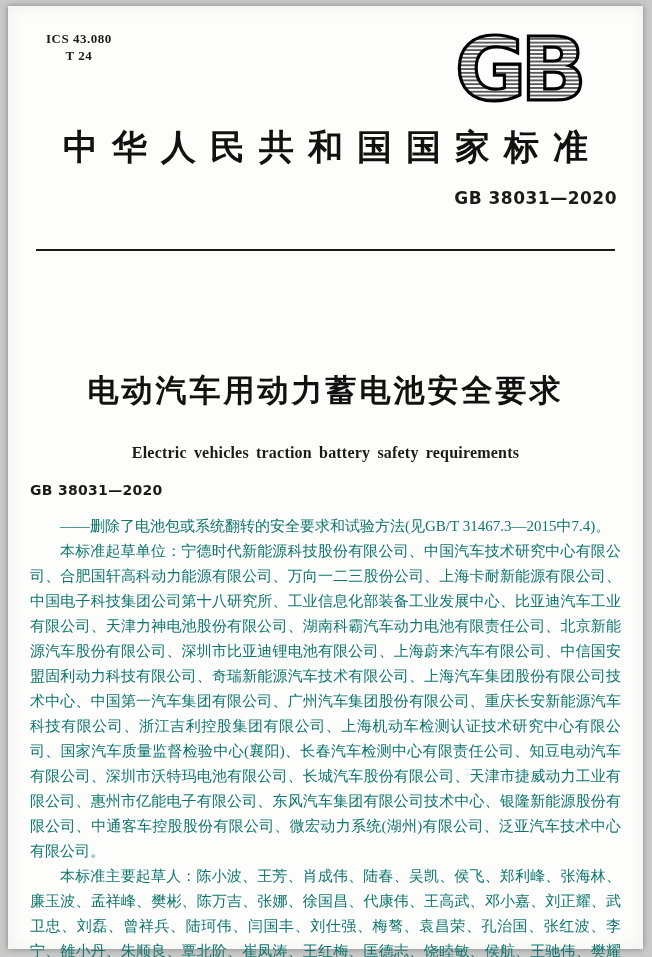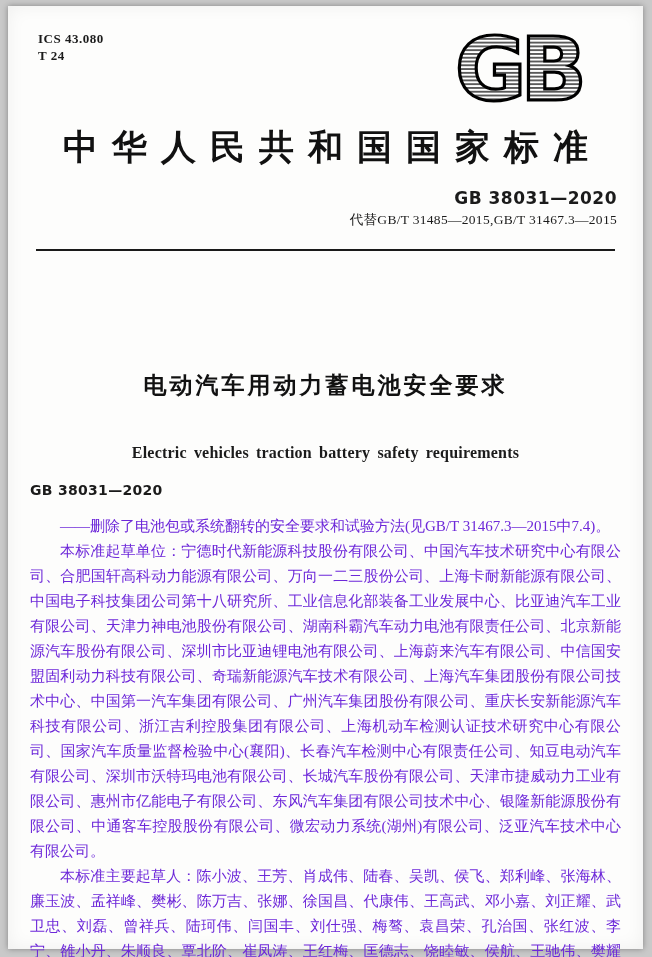--- a/index.html
+++ b/index.html
@@ -11,24 +11,25 @@
     overflow: hidden;
   }
   .page {
     position: absolute;
     left: 8px; top: 6px; right: 9px; bottom: 8px;
     background: #fdfdfc;
     box-shadow: 0 0 6px rgba(0,0,0,.35), inset 0 0 18px rgba(0,0,0,.06);
     color: #1b1b1b;
   }
   .ics-block {
-    position: absolute; left: 30px; top: 24px;
+    position: absolute; left: 38px; top: 24px;
     font-family: "Liberation Serif", serif;
     font-weight: bold; font-size: 13px; line-height: 17px;
     letter-spacing: .5px;
+    text-align: center;
   }
   .gb-logo {
     position: absolute; right: 40px; top: 16px;
     width: 170px; height: 96px;
   }
   .national-heading {
     position: absolute; left: 0; right: 0; top: 118px;
     text-align: center;
     font-family: "Liberation Serif", "DejaVu Serif", serif;
     font-weight: bold;
@@ -52,21 +53,21 @@
     font-size: 13.5px; letter-spacing: .3px;
   }
   .head-rule {
     position: absolute; left: 28px; right: 28px; top: 243px;
     height: 0; border-top: 2px solid #1a1a1a;
   }
   .title-cn {
     position: absolute; left: 0; right: 0; top: 364px;
     text-align: center;
     font-family: Liberation Sans, sans-serif;
-    font-weight: bold; font-size: 23px; letter-spacing: 3px;
+    font-weight: bold; font-size: 31px; letter-spacing: 3px;
     color: #111;
   }
   .title-en {
     position: absolute; left: 0; right: 0; top: 438px;
     text-align: center;
     font-family: "Liberation Serif", serif;
     font-weight: bold; font-size: 16px; letter-spacing: .2px;
     word-spacing: 3px;
   }
   .body-block {
@@ -75,21 +76,21 @@
   .doc-header {
     font-family: "DejaVu Sans", "Liberation Sans", sans-serif;
     font-weight: bold; font-size: 14px; letter-spacing: .3px;
     margin-bottom: 16px;
   }
   .body-text p {
     margin: 0;
     font-size: 15px;
     line-height: 25px;
     text-align: justify;
-    color: #6d28d9;
+    color: #0f766e;
   }
   .body-text p.indent { text-indent: 2em; }
   .body-text p.dash-item { text-indent: 2em; text-align: left; }
 </style>
 </head>
 <body>
 
 <div class="page">
 
   <div class="ics-block">
@@ -104,21 +105,20 @@
         <line x1="0" y1="1" x2="4" y2="1" stroke="#000000" stroke-width="1.3"></line>
       </pattern>
     </defs>
     <text x="90" y="82" text-anchor="middle" font-family="'DejaVu Sans', sans-serif" font-size="92" font-weight="bold" fill="url(#hatch)" stroke="#000" stroke-width="3.4" letter-spacing="-6">GB</text>
   </svg>
 
   <div class="national-heading">中华人民共和国国家标准</div>
 
   <div class="num-block">
     <div class="std-number">GB 38031—2020</div>
-    <div class="replaces">代替GB/T 31485—2015,GB/T 31467.3—2015</div>
   </div>
 
   <div class="head-rule"></div>
 
   <div class="title-cn">电动汽车用动力蓄电池安全要求</div>
   <div class="title-en">Electric vehicles traction battery safety requirements</div>
 
   <div class="body-block">
     <div class="doc-header">GB 38031—2020</div>
     <div class="body-text">

